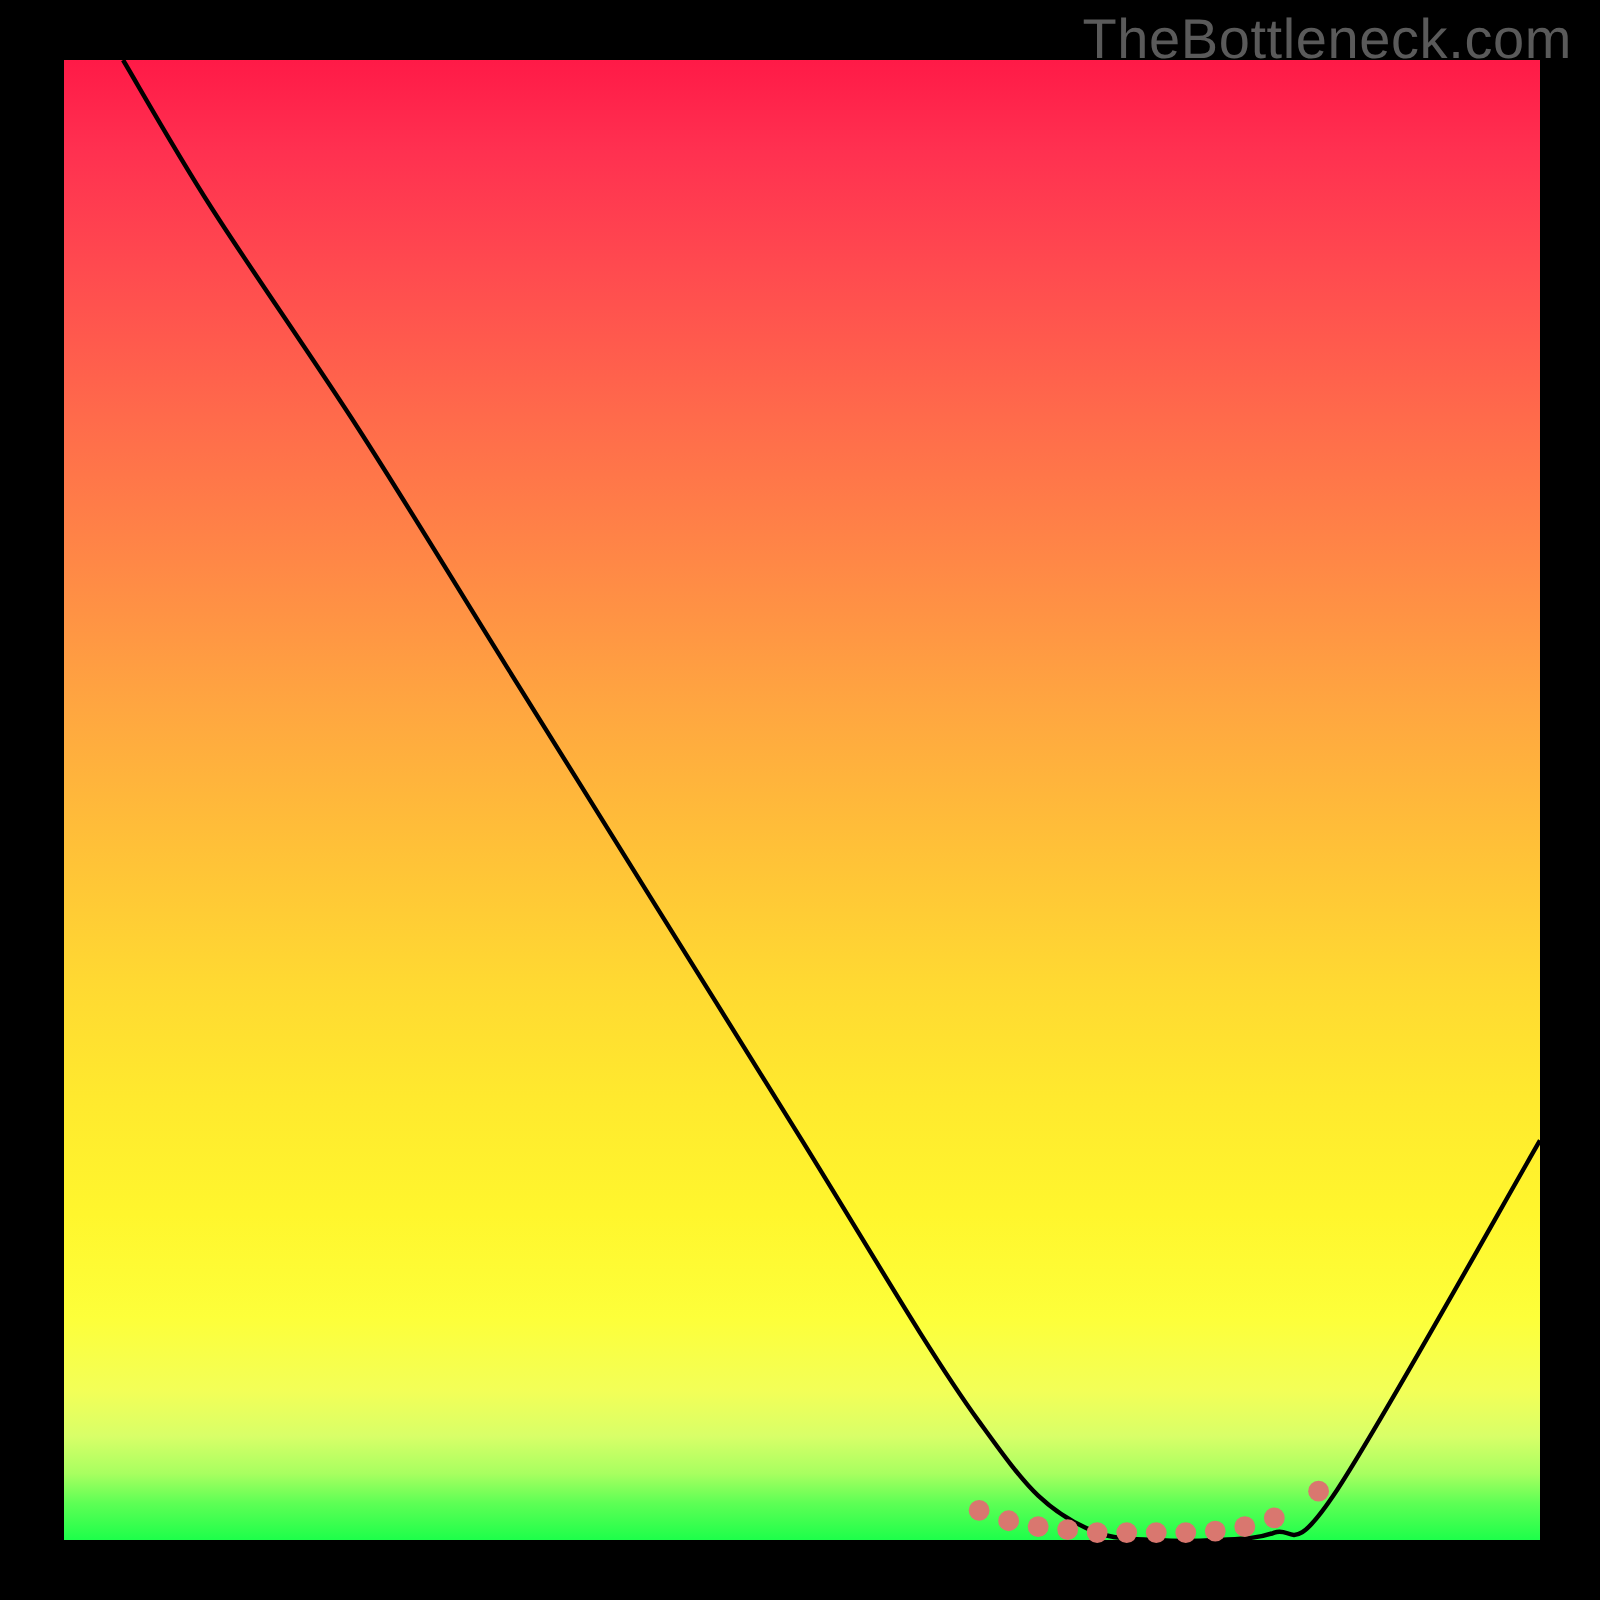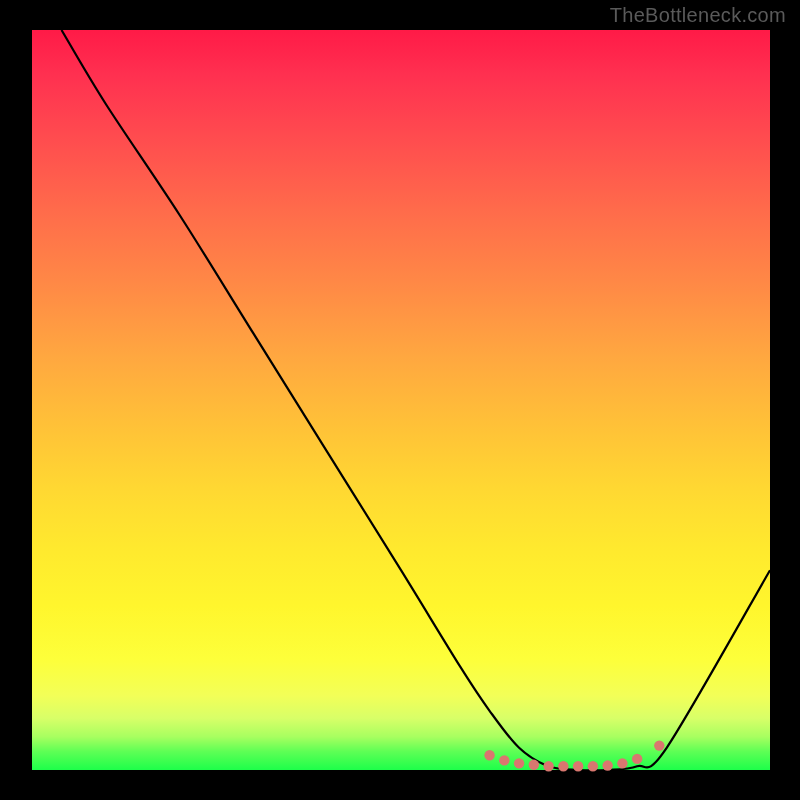--- a/index.html
+++ b/index.html
@@ -8,21 +8,21 @@
     height: 800px;
     background: #000;
     position: relative;
     font-family: Arial, sans-serif;
   }
   .watermark {
     position: absolute;
     top: 4px;
     right: 14px;
     color: #5a5a5a;
-    font-size: 20px;
+    font-size: 28px;
     font-weight: 500;
     letter-spacing: 0.3px;
   }
   .plot-area {
     position: absolute;
     left: 32px;
     top: 30px;
     width: 738px;
     height: 740px;
     background: linear-gradient(to bottom,

